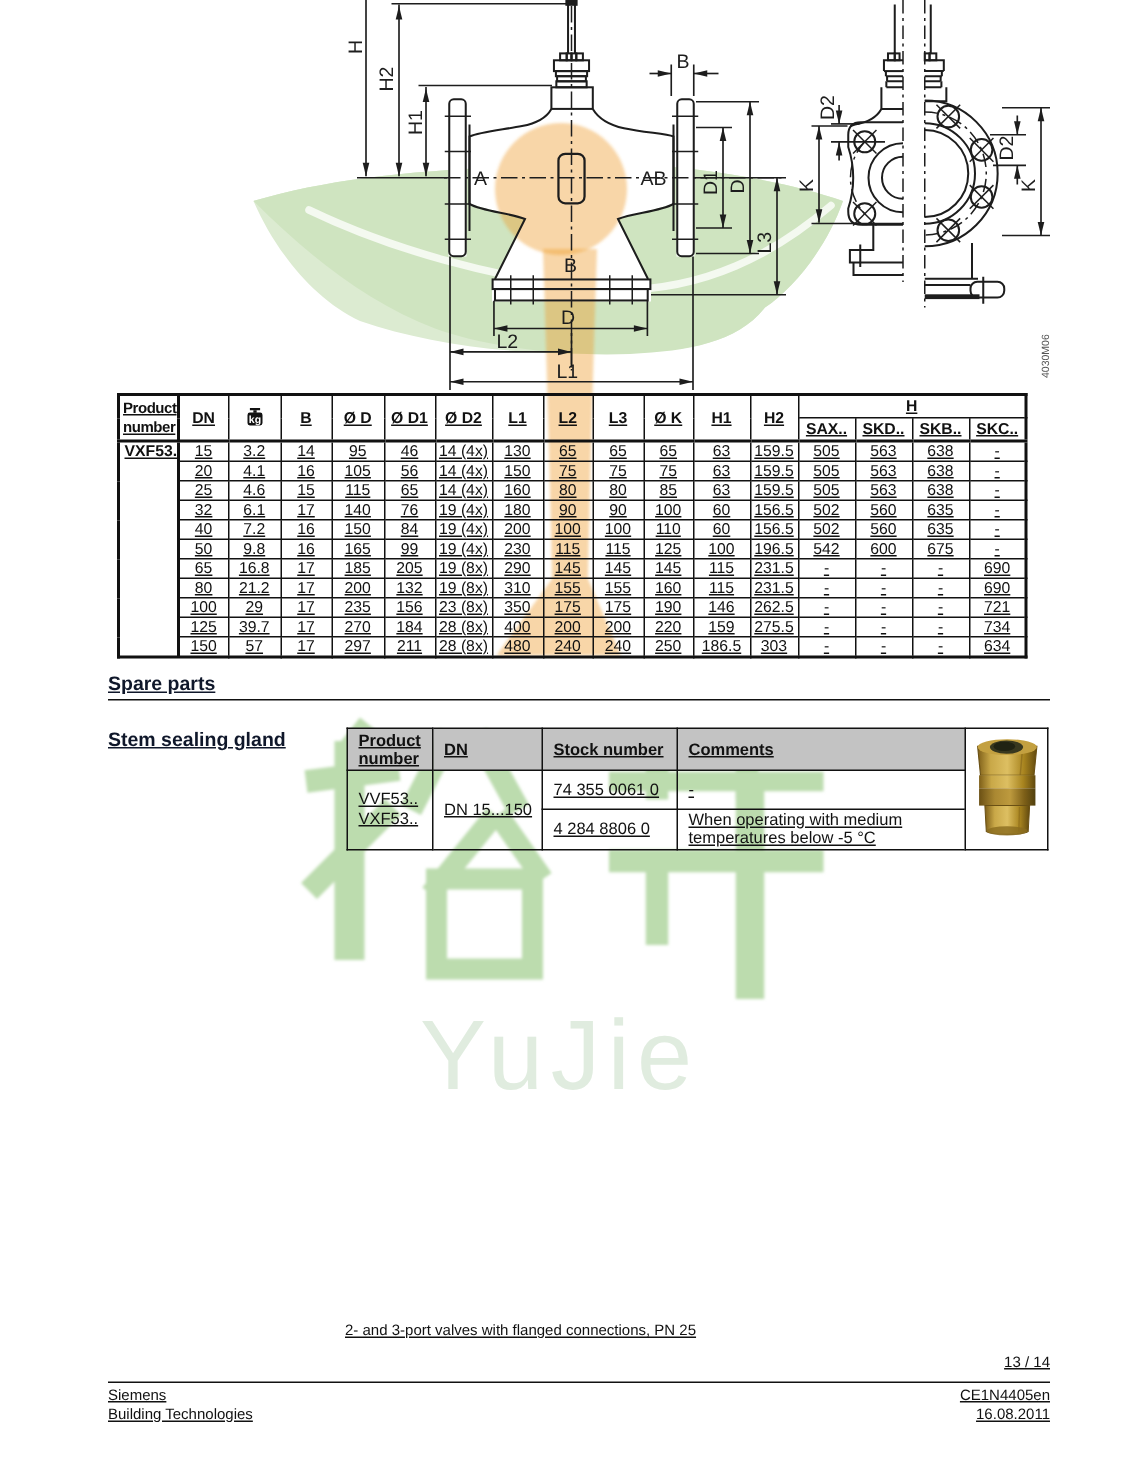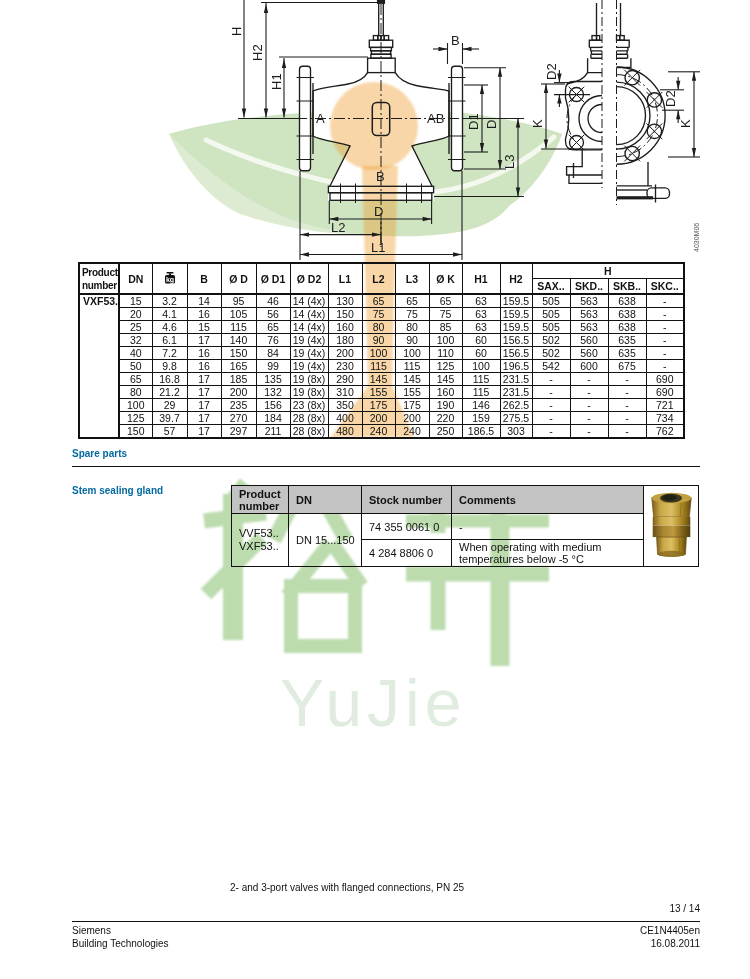--- a/index.html
+++ b/index.html
@@ -1,35 +1,35 @@
 <!DOCTYPE html>
 <html><head>
 <meta charset="utf-8">
 <style>
   html,body { margin:0; padding:0; }
   body { width:750px; height:979px; position:relative; background:#ffffff;
          font-family:"Liberation Sans", sans-serif; overflow:hidden; }
   #bg { position:absolute; left:0; top:0; }
-  .abs { position:absolute; }
+  .abs { position:absolute;text-decoration:underline; }
   table { border-collapse:collapse; table-layout:fixed; }
   
   #maintbl { left:78px; top:262px; width:605px; font-size:10.5px; color:#111; }
   #maintbl td, #maintbl th { border:1px solid #111; text-align:center; padding:0;
       height:12px; line-height:12px; overflow:hidden; background:transparent; white-space:nowrap; }
   #maintbl th { font-weight:bold; }
   #maintbl .pn { text-align:left; vertical-align:top; padding-left:3px; border-right:2px solid #111; }
   #maintbl tr.fr td { border-top:2px solid #111; }
   #maintbl { border:2px solid #111; }
   #maintbl th.h2line { height:14px; line-height:13px; }
   
   #sparetbl { left:231px; top:485px; width:467px; font-size:11px; color:#111; border:1.5px solid #111; }
   #sparetbl td, #sparetbl th { border:1px solid #111; text-align:left; padding:1px 0 1px 7px;
         vertical-align:middle; background:transparent; }
   #sparetbl th { background:#c3c3c3; font-weight:bold; }
-  .hdr { font-weight:bold; font-size:10px; color:#0369a1; }
+  .hdr { font-weight:bold; font-size:13px; color:#0f172a; }
   .ftr { font-size:10px; color:#111; line-height:12.5px; }
 </style>
 </head>
 <body>
 <svg id="bg" width="750" height="979" viewBox="0 0 750 979">
 <g>
 <path d="M169,134 C230,116 300,111 420,109 C470,112 525,121 562,134 C552,163 530,192 510,205 C492,228 460,234 420,235 C350,238 290,231 240,214 C208,199 183,166 169,134 Z" fill="#dcebd1"></path>
 <path d="M169,134 C230,116 300,111 420,109 C470,112 525,121 562,134 C552,163 530,192 510,205 C492,228 460,234 420,236 C370,238 320,230 290,219 C245,202 205,170 169,134 Z" fill="#cfe4c0"></path>
 <path d="M206,140 C260,166 330,186 400,193 C470,197 520,166 554,137" stroke="#f4f9f0" stroke-width="5" fill="none" stroke-linecap="round"></path>
 </g>
@@ -446,21 +446,21 @@
         <td>542</td>
         <td>600</td>
         <td>675</td>
         <td>-</td>
       </tr>
 <tr>
         <td>65</td>
         <td>16.8</td>
         <td>17</td>
         <td>185</td>
-        <td>135</td>
+        <td>205</td>
         <td>19 (8x)</td>
         <td>290</td>
         <td>145</td>
         <td>145</td>
         <td>145</td>
         <td>115</td>
         <td>231.5</td>
         <td>-</td>
         <td>-</td>
         <td>-</td>
@@ -529,21 +529,21 @@
         <td>28 (8x)</td>
         <td>480</td>
         <td>240</td>
         <td>240</td>
         <td>250</td>
         <td>186.5</td>
         <td>303</td>
         <td>-</td>
         <td>-</td>
         <td>-</td>
-        <td>762</td>
+        <td>634</td>
       </tr>
 </tbody>
   </table>
 
 <div class="abs hdr" style="left:72px; top:448px;">Spare parts</div>
 <div class="abs" style="left:72px; top:466px; width:628px; border-top:1px solid #111;"></div>
 <div class="abs hdr" style="left:72px; top:485px;">Stem sealing gland</div>
 
 <table id="sparetbl" class="abs">
 <colgroup>

